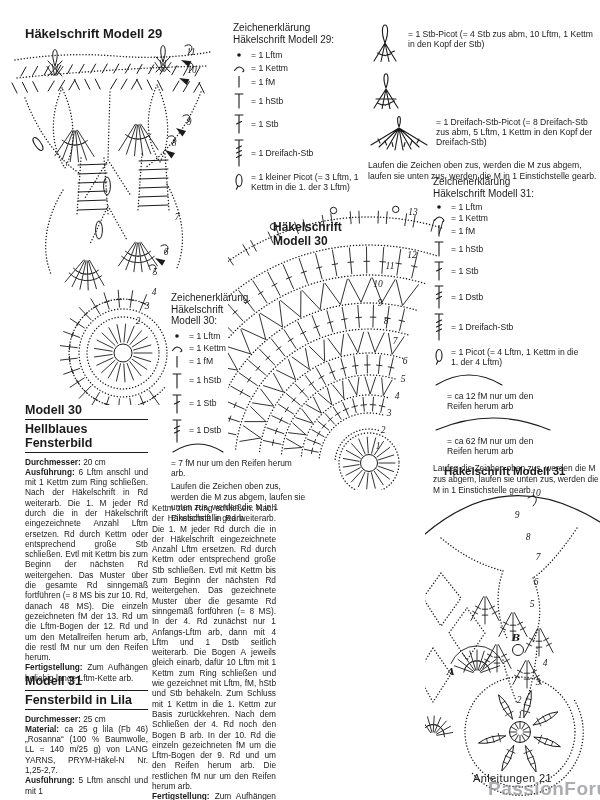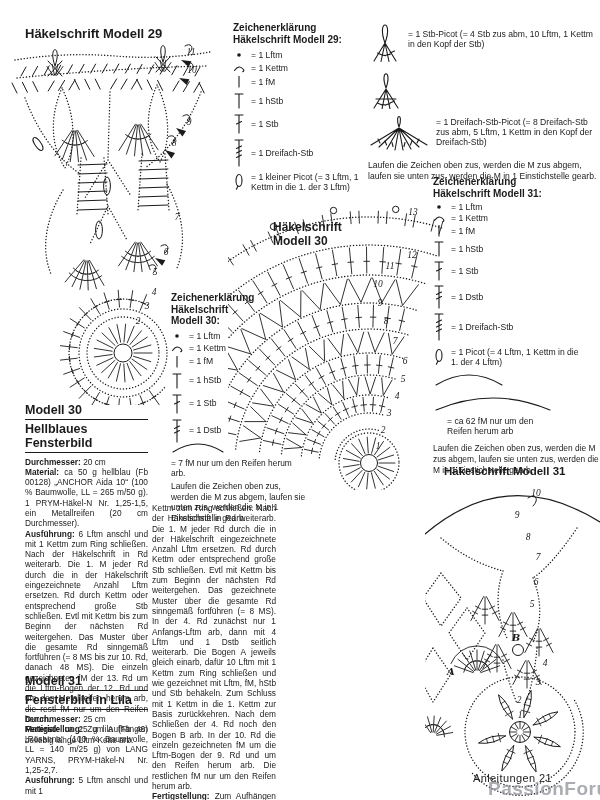--- a/index.html
+++ b/index.html
@@ -3,21 +3,21 @@
 <meta charset="utf-8">
 <style>
   *{margin:0;padding:0;box-sizing:border-box}
   html,body{width:600px;height:800px}
   body{font-family:"Liberation Sans",sans-serif;background:#ddd}
   .page{position:relative;width:600px;height:800px;background:#ffffff;overflow:hidden;color:#1b1b1b}
   .abs{position:absolute}
   .h-main{position:absolute;font-size:13px;font-weight:bold}
   .dgtitle{position:absolute;font-size:12px;font-weight:bold;line-height:14px}
   .leg{position:absolute}
-  .leg-title{font-size:10px;font-weight:bold;line-height:11.5px}
+  .leg-title{font-size:10px;font-weight:normal;line-height:11.5px}
   .lrow{display:flex;align-items:center;gap:6px}
   .lrow .sym{flex:0 0 auto}
   .ltx{font-size:8.6px;line-height:10px}
   .pnote{font-size:8.6px;line-height:11px}
   .st{stroke:#1b1b1b;stroke-width:1.1;fill:none;stroke-linecap:round}
   .art{position:absolute}
   .art h3{font-size:12.5px;line-height:14px;font-weight:bold;border-bottom:1.4px solid #1b1b1b;padding-bottom:1.5px;margin-bottom:2.5px}
   .art p{font-size:8.3px;line-height:10.3px;text-align:justify}
   .rownum{position:absolute;font-size:9.5px;font-style:italic;font-family:Liberation Serif, serif;transform:translate(-50%,-50%);white-space:nowrap}
   .rowlet{position:absolute;font-size:10px;font-weight:bold;font-style:italic;font-family:"DejaVu Serif",serif;transform:translate(-50%,-50%)}
@@ -309,20 +309,21 @@
     <div class="lrow" style="margin-top:6px">
         <svg class="sym" width="12" height="18">
           <use href="#sy-picot"></use>
         </svg>
         <span class="ltx" style="width:135px">= 1 Picot (= 4 Lftm, 1 Kettm in die 1. der 4 Lftm)</span>
       </div>
     <div style="margin-top:5px">
       <svg width="72" height="15">
           <path class="st" d="M3,13 Q36,-7 69,13"></path>
         </svg>
+      <div class="ltx" style="margin-left:14px;width:110px">= ca 12 fM nur um den Reifen herum arb</div>
     </div>
     <div style="margin-top:4px">
       <svg width="120" height="17">
           <path class="st" d="M3,15 Q60,-9 117,15"></path>
         </svg>
       <div class="ltx" style="margin-left:14px;width:110px">= ca 62 fM nur um den Reifen herum arb</div>
     </div>
     <p class="pnote" style="margin-top:7px;font-size:8.4px">Laufen die Zeichen oben zus, werden die M zus abgem, laufen sie unten zus, werden die M in 1 Einstichstelle gearb.</p>
   </div>
 
@@ -552,21 +553,20 @@
         <path class="st" d="M2,10 Q27,-6 52,10"></path>
       </svg>
     <div class="ltx" style="font-size:8.4px">= 7 fM nur um den Reifen herum arb.</div>
     <p class="pnote" style="margin-top:3px;font-size:8.4px;line-height:10.6px">Laufen die Zeichen oben zus, werden die M zus abgem, laufen sie unten zus, werden die M in 1 Einstichstelle gearb.</p>
   </div>
 
   <div class="art" style="left:25px;top:403px;width:123px">
     <h3>Modell 30</h3>
     <h3>Hellblaues Fensterbild</h3>
     <p style="margin-top:4px"><b>Durchmesser:</b> <span>20 cm</span></p>
-    <p><b>Material:</b> <span>ca 50 g hellblau (Fb 00128) „ANCHOR Aida 10“ (100 % Baumwolle, LL = 265 m/50 g). 1 PRYM-Häkel-N Nr. 1,25-1,5, ein Metallreifen (20 cm Durchmesser).</span></p>
     <p><b>Ausführung:</b> <span>6 Lftm anschl und mit 1 Kettm zum Ring schließen. Nach der Häkelschrift in Rd weiterarb. Die 1. M jeder Rd durch die in der Häkelschrift eingezeichnete Anzahl Lftm ersetzen. Rd durch Kettm oder entsprechend große Stb schließen. Evtl mit Kettm bis zum Beginn der nächsten Rd weitergehen. Das Muster über die gesamte Rd sinngemäß fortführen (= 8 MS bis zur 10. Rd, danach 48 MS). Die einzeln gezeichneten fM der 13. Rd um die Lftm-Bogen der 12. Rd und um den Metallreifen herum arb, die restl fM nur um den Reifen herum.</span></p>
     <p><b>Fertigstellung:</b> <span>Zum Aufhängen beliebig lange Lftm-Kette arb.</span></p>
   </div>
 
   <div class="art" style="left:25px;top:674px;width:123px">
     <h3>Modell 31</h3>
     <h3>Fensterbild in Lila</h3>
     <p style="margin-top:4px"><b>Durchmesser:</b> <span>25 cm</span></p>
     <p><b>Material:</b> <span>ca 25 g lila (Fb 46) „Rosanna“ (100 % Baumwolle, LL = 140 m/25 g) von LANG YARNS, PRYM-Häkel-N Nr. 1,25-2,7.</span></p>
     <p><b>Ausführung:</b> <span>5 Lftm anschl und mit 1</span></p>

